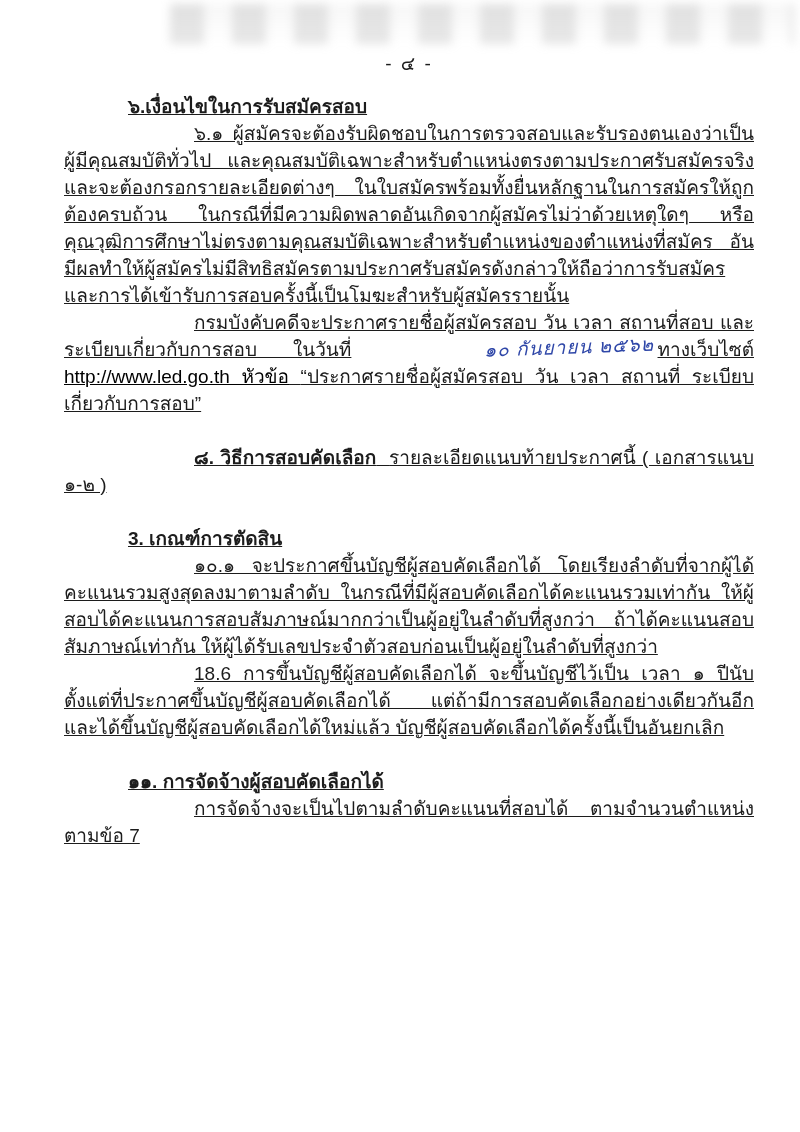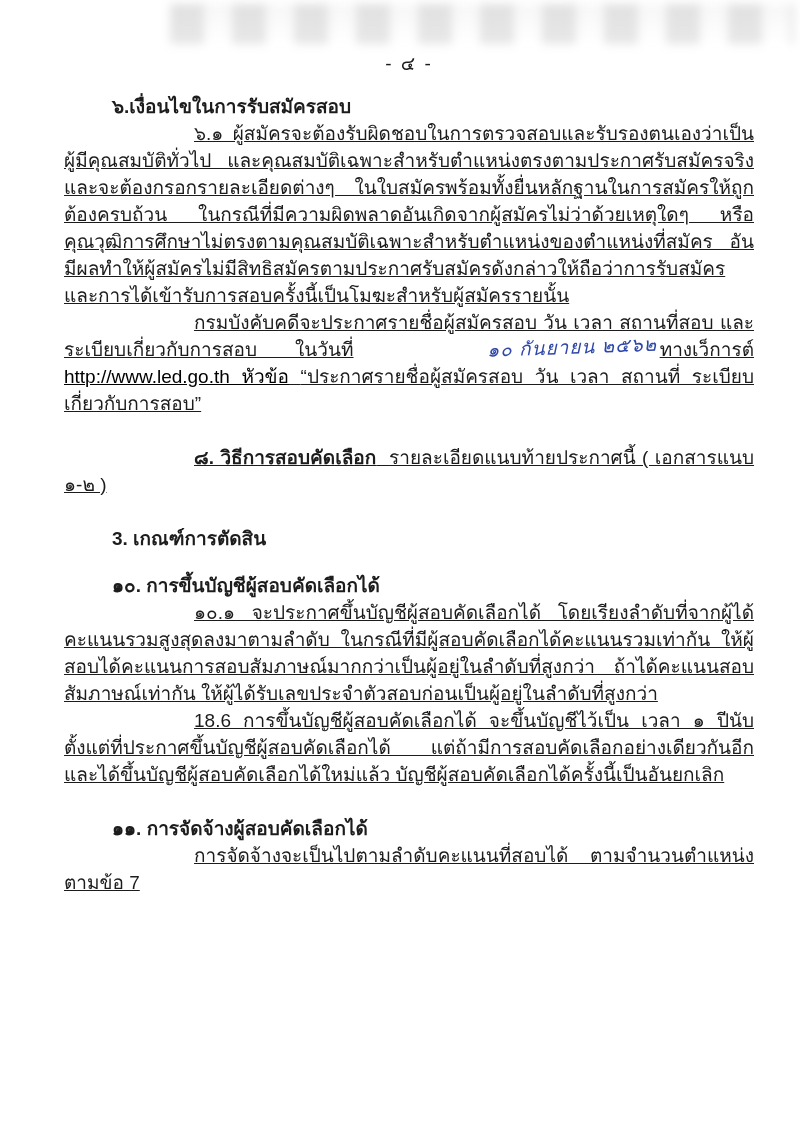--- a/index.html
+++ b/index.html
@@ -19,21 +19,21 @@
   .scan-artifact{
     position:absolute;top:4px;left:170px;right:6px;height:40px;
     background:
       repeating-linear-gradient(90deg, rgba(160,160,160,0.25) 0 34px, rgba(255,255,255,0) 34px 62px),
       linear-gradient(180deg, rgba(170,170,170,0.10), rgba(255,255,255,0));
     filter:blur(5px);
     pointer-events:none;
   }
   .page-number{text-align:center;margin:0 0 16px 0;letter-spacing:2px;}
   h3{font-size:19px;margin:0;font-weight:bold;}
-  .h-indent{margin-left:48px;}
+  .h-indent{margin-left:64px;text-decoration:underline;}
   p{margin:0;text-align:justify;text-decoration:underline;}
   .para{text-indent:130px;}
   .gap-md{margin-top:20px;}
   .gap-lg{margin-top:27px;}
   .handwriting{
     color:#2f47a8;
     font-style:italic;
     font-weight:500;
     letter-spacing:1px;
     display:inline-block;
@@ -50,26 +50,25 @@
 
 <div class="page">
 
   <div class="scan-artifact"></div>
 
   <div class="page-number">- ๔ -</div>
 
   <h3 class="h-indent">๖.เงื่อนไขในการรับสมัครสอบ</h3>
   <p class="para">๖.๑ ผู้สมัครจะต้องรับผิดชอบในการตรวจสอบและรับรองตนเองว่าเป็นผู้มีคุณสมบัติทั่วไป และคุณสมบัติเฉพาะสำหรับตำแหน่งตรงตามประกาศรับสมัครจริง และจะต้องกรอกรายละเอียดต่างๆ ในใบสมัครพร้อมทั้งยื่นหลักฐานในการสมัครให้ถูกต้องครบถ้วน ในกรณีที่มีความผิดพลาดอันเกิดจากผู้สมัครไม่ว่าด้วยเหตุใดๆ หรือคุณวุฒิการศึกษาไม่ตรงตามคุณสมบัติเฉพาะสำหรับตำแหน่งของตำแหน่งที่สมัคร อันมีผลทำให้ผู้สมัครไม่มีสิทธิสมัครตามประกาศรับสมัครดังกล่าวให้ถือว่าการรับสมัคร และการได้เข้ารับการสอบครั้งนี้เป็นโมฆะสำหรับผู้สมัครรายนั้น</p>
 
-  <p class="para"><span>กรมบังคับคดีจะประกาศรายชื่อผู้สมัครสอบ วัน เวลา สถานที่สอบ และระเบียบเกี่ยวกับการสอบ ในวันที่</span><span class="handwriting">๑๐ กันยายน ๒๕๖๒</span><span>ทางเว็การต์</span> <span class="doc-link">http://www.led.go.th หัวข้อ</span> <span>“ประกาศรายชื่อผู้สมัครสอบ วัน เวลา สถานที่ ระเบียบเกี่ยวกับการสอบ”</span></p>
+  <p class="para"><span>กรมบังคับคดีจะประกาศรายชื่อผู้สมัครสอบ วัน เวลา สถานที่สอบ และระเบียบเกี่ยวกับการสอบ ในวันที่</span><span class="handwriting">๑๐ กันยายน ๒๕๖๒</span><span>ทางเว็บไซต์</span> <span class="doc-link">http://www.led.go.th หัวข้อ</span> <span>“ประกาศรายชื่อผู้สมัครสอบ วัน เวลา สถานที่ ระเบียบเกี่ยวกับการสอบ”</span></p>
 
   <p class="para gap-lg"><b>๘. วิธีการสอบคัดเลือก</b>&nbsp; <span>รายละเอียดแนบท้ายประกาศนี้ ( เอกสารแนบ ๑-๒ )</span></p>
 
   <h3 class="h-indent gap-lg">3. เกณฑ์การตัดสิน</h3>
 
-  <h3 class="h-indent gap-md">๑๐. การขึ้นบัญชีผู้สอบคัดเลือกได้</h3>
   <p class="para">๑๐.๑ จะประกาศขึ้นบัญชีผู้สอบคัดเลือกได้ โดยเรียงลำดับที่จากผู้ได้คะแนนรวมสูงสุดลงมาตามลำดับ ในกรณีที่มีผู้สอบคัดเลือกได้คะแนนรวมเท่ากัน ให้ผู้สอบได้คะแนนการสอบสัมภาษณ์มากกว่าเป็นผู้อยู่ในลำดับที่สูงกว่า ถ้าได้คะแนนสอบสัมภาษณ์เท่ากัน ให้ผู้ได้รับเลขประจำตัวสอบก่อนเป็นผู้อยู่ในลำดับที่สูงกว่า</p>
   <p class="para">18.6  การขึ้นบัญชีผู้สอบคัดเลือกได้ จะขึ้นบัญชีไว้เป็น เวลา ๑ ปีนับตั้งแต่ที่ประกาศขึ้นบัญชีผู้สอบคัดเลือกได้ แต่ถ้ามีการสอบคัดเลือกอย่างเดียวกันอีก และได้ขึ้นบัญชีผู้สอบคัดเลือกได้ใหม่แล้ว บัญชีผู้สอบคัดเลือกได้ครั้งนี้เป็นอันยกเลิก</p>
 
   <h3 class="h-indent gap-lg">๑๑. การจัดจ้างผู้สอบคัดเลือกได้</h3>
   <p class="para">การจัดจ้างจะเป็นไปตามลำดับคะแนนที่สอบได้ ตามจำนวนตำแหน่ง ตามข้อ 7</p>
 
 </div>
 
 </body></html>

